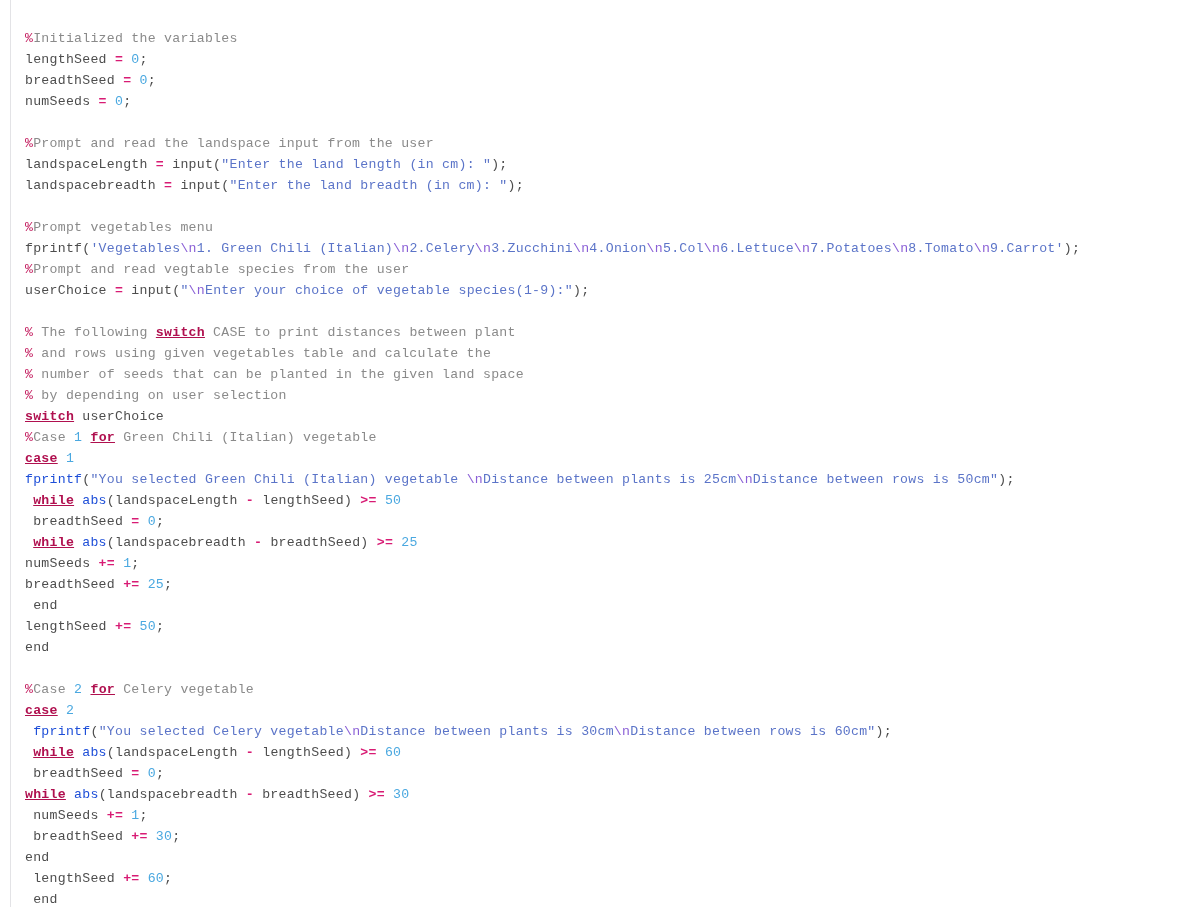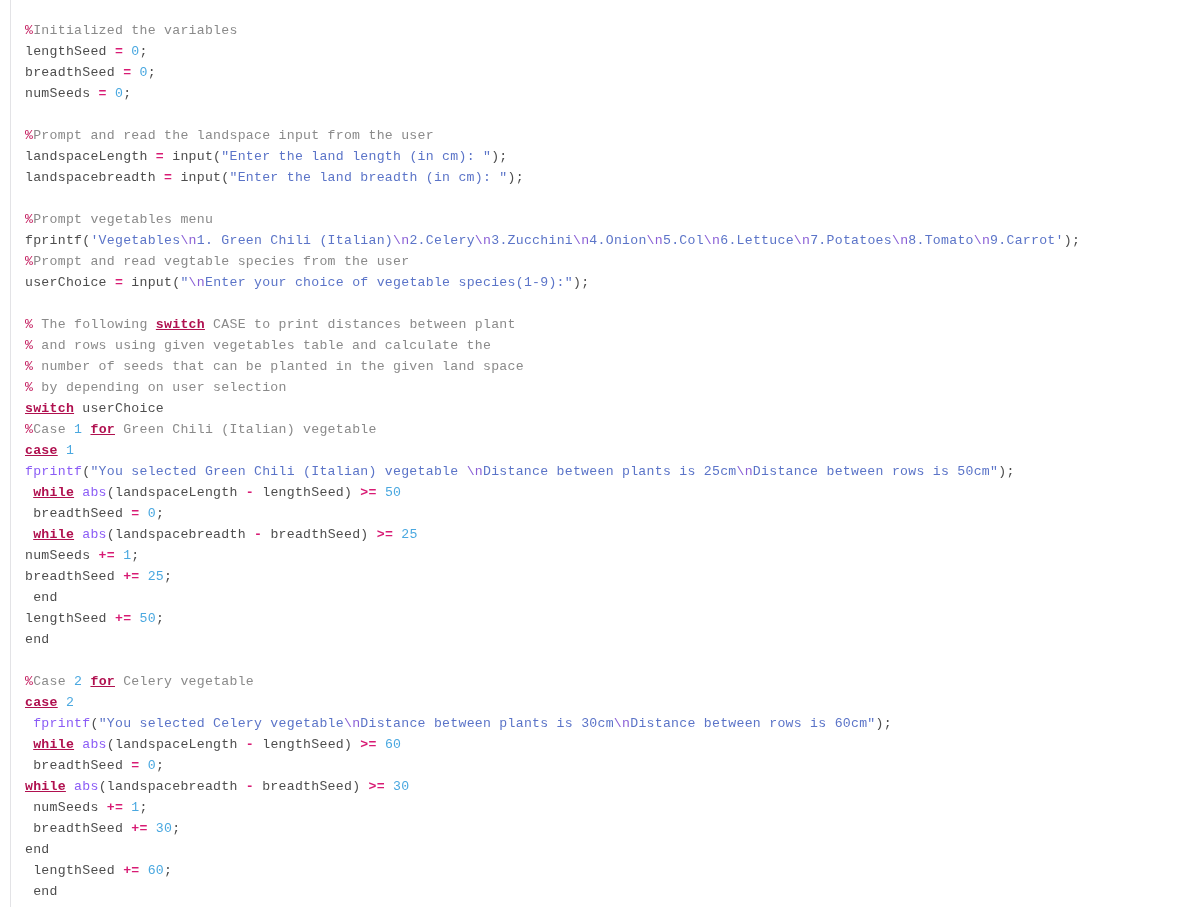--- a/index.html
+++ b/index.html
@@ -13,21 +13,21 @@
     height: 907px;
     overflow: hidden;
     font-family: "Liberation Mono", "DejaVu Sans Mono", monospace;
   }
 
   #code-listing {
     position: relative;
     box-sizing: border-box;
     width: 1197px;
     height: 907px;
-    padding: 20px 0 0 0;
+    padding: 28px 0 0 0;
     background: #ffffff;
   }
 
   
   #code-listing::before {
     content: "";
     position: absolute;
     left: 10px;
     top: 0;
     bottom: 0;
@@ -55,20 +55,20 @@
 
   
   .tok-plain    { color: #4d4d4d; }          
   .tok-comment  { color: #8a8a8a; }          
   .tok-pct      { color: #c2185b; }          
   .tok-keyword  { color: #b0104f; font-weight: bold; text-decoration: underline; }  
   .tok-number   { color: #4aa8e0; }          
   .tok-operator { color: #d81b74; font-weight: bold; }  
   .tok-string   { color: #5b74c8; }          
   .tok-escape   { color: #8a5fd6; }          
-  .tok-func     { color: #8b5cf6; }          
+  .tok-func     { color: #1d4ed8; }          
 </style>
 </head>
 <body>
 
 <div id="code-listing">
   <div class="code-body"><div class="line"><span class="tok-pct">%</span><span class="tok-comment">Initialized the variables</span></div><div class="line"><span class="tok-plain">lengthSeed </span><span class="tok-operator">=</span><span class="tok-plain"> </span><span class="tok-number">0</span><span class="tok-plain">;</span></div><div class="line"><span class="tok-plain">breadthSeed </span><span class="tok-operator">=</span><span class="tok-plain"> </span><span class="tok-number">0</span><span class="tok-plain">;</span></div><div class="line"><span class="tok-plain">numSeeds </span><span class="tok-operator">=</span><span class="tok-plain"> </span><span class="tok-number">0</span><span class="tok-plain">;</span></div><div class="line blank">&nbsp;</div><div class="line"><span class="tok-pct">%</span><span class="tok-comment">Prompt and read the landspace input from the user</span></div><div class="line"><span class="tok-plain">landspaceLength </span><span class="tok-operator">=</span><span class="tok-plain"> input(</span><span class="tok-string">"Enter the land length (in cm): "</span><span class="tok-plain">);</span></div><div class="line"><span class="tok-plain">landspacebreadth </span><span class="tok-operator">=</span><span class="tok-plain"> input(</span><span class="tok-string">"Enter the land breadth (in cm): "</span><span class="tok-plain">);</span></div><div class="line blank">&nbsp;</div><div class="line"><span class="tok-pct">%</span><span class="tok-comment">Prompt vegetables menu</span></div><div class="line"><span class="tok-plain">fprintf(</span><span class="tok-string">'Vegetables</span><span class="tok-escape">\n</span><span class="tok-string">1. Green Chili (Italian)</span><span class="tok-escape">\n</span><span class="tok-string">2.Celery</span><span class="tok-escape">\n</span><span class="tok-string">3.Zucchini</span><span class="tok-escape">\n</span><span class="tok-string">4.Onion</span><span class="tok-escape">\n</span><span class="tok-string">5.Col</span><span class="tok-escape">\n</span><span class="tok-string">6.Lettuce</span><span class="tok-escape">\n</span><span class="tok-string">7.Potatoes</span><span class="tok-escape">\n</span><span class="tok-string">8.Tomato</span><span class="tok-escape">\n</span><span class="tok-string">9.Carrot'</span><span class="tok-plain">);</span></div><div class="line"><span class="tok-pct">%</span><span class="tok-comment">Prompt and read vegtable species from the user</span></div><div class="line"><span class="tok-plain">userChoice </span><span class="tok-operator">=</span><span class="tok-plain"> input(</span><span class="tok-string">"</span><span class="tok-escape">\n</span><span class="tok-string">Enter your choice of vegetable species(1-9):"</span><span class="tok-plain">);</span></div><div class="line blank">&nbsp;</div><div class="line"><span class="tok-pct">%</span><span class="tok-comment"> The following </span><span class="tok-keyword">switch</span><span class="tok-comment"> CASE to print distances between plant</span></div><div class="line"><span class="tok-pct">%</span><span class="tok-comment"> and rows using given vegetables table and calculate the</span></div><div class="line"><span class="tok-pct">%</span><span class="tok-comment"> number of seeds that can be planted in the given land space</span></div><div class="line"><span class="tok-pct">%</span><span class="tok-comment"> by depending on user selection</span></div><div class="line"><span class="tok-keyword">switch</span><span class="tok-plain"> userChoice</span></div><div class="line"><span class="tok-pct">%</span><span class="tok-comment">Case </span><span class="tok-number">1</span><span class="tok-comment"> </span><span class="tok-keyword">for</span><span class="tok-comment"> Green Chili (Italian) vegetable</span></div><div class="line"><span class="tok-keyword">case</span><span class="tok-plain"> </span><span class="tok-number">1</span></div><div class="line"><span class="tok-func">fprintf</span><span class="tok-plain">(</span><span class="tok-string">"You selected Green Chili (Italian) vegetable </span><span class="tok-escape">\n</span><span class="tok-string">Distance between plants is 25cm</span><span class="tok-escape">\n</span><span class="tok-string">Distance between rows is 50cm"</span><span class="tok-plain">);</span></div><div class="line"><span class="tok-plain"> </span><span class="tok-keyword">while</span><span class="tok-plain"> </span><span class="tok-func">abs</span><span class="tok-plain">(landspaceLength </span><span class="tok-operator">-</span><span class="tok-plain"> lengthSeed) </span><span class="tok-operator">&gt;=</span><span class="tok-plain"> </span><span class="tok-number">50</span></div><div class="line"><span class="tok-plain"> breadthSeed </span><span class="tok-operator">=</span><span class="tok-plain"> </span><span class="tok-number">0</span><span class="tok-plain">;</span></div><div class="line"><span class="tok-plain"> </span><span class="tok-keyword">while</span><span class="tok-plain"> </span><span class="tok-func">abs</span><span class="tok-plain">(landspacebreadth </span><span class="tok-operator">-</span><span class="tok-plain"> breadthSeed) </span><span class="tok-operator">&gt;=</span><span class="tok-plain"> </span><span class="tok-number">25</span></div><div class="line"><span class="tok-plain">numSeeds </span><span class="tok-operator">+=</span><span class="tok-plain"> </span><span class="tok-number">1</span><span class="tok-plain">;</span></div><div class="line"><span class="tok-plain">breadthSeed </span><span class="tok-operator">+=</span><span class="tok-plain"> </span><span class="tok-number">25</span><span class="tok-plain">;</span></div><div class="line"><span class="tok-plain"> end</span></div><div class="line"><span class="tok-plain">lengthSeed </span><span class="tok-operator">+=</span><span class="tok-plain"> </span><span class="tok-number">50</span><span class="tok-plain">;</span></div><div class="line"><span class="tok-plain">end</span></div><div class="line blank">&nbsp;</div><div class="line"><span class="tok-pct">%</span><span class="tok-comment">Case </span><span class="tok-number">2</span><span class="tok-comment"> </span><span class="tok-keyword">for</span><span class="tok-comment"> Celery vegetable</span></div><div class="line"><span class="tok-keyword">case</span><span class="tok-plain"> </span><span class="tok-number">2</span></div><div class="line"><span class="tok-plain"> </span><span class="tok-func">fprintf</span><span class="tok-plain">(</span><span class="tok-string">"You selected Celery vegetable</span><span class="tok-escape">\n</span><span class="tok-string">Distance between plants is 30cm</span><span class="tok-escape">\n</span><span class="tok-string">Distance between rows is 60cm"</span><span class="tok-plain">);</span></div><div class="line"><span class="tok-plain"> </span><span class="tok-keyword">while</span><span class="tok-plain"> </span><span class="tok-func">abs</span><span class="tok-plain">(landspaceLength </span><span class="tok-operator">-</span><span class="tok-plain"> lengthSeed) </span><span class="tok-operator">&gt;=</span><span class="tok-plain"> </span><span class="tok-number">60</span></div><div class="line"><span class="tok-plain"> breadthSeed </span><span class="tok-operator">=</span><span class="tok-plain"> </span><span class="tok-number">0</span><span class="tok-plain">;</span></div><div class="line"><span class="tok-keyword">while</span><span class="tok-plain"> </span><span class="tok-func">abs</span><span class="tok-plain">(landspacebreadth </span><span class="tok-operator">-</span><span class="tok-plain"> breadthSeed) </span><span class="tok-operator">&gt;=</span><span class="tok-plain"> </span><span class="tok-number">30</span></div><div class="line"><span class="tok-plain"> numSeeds </span><span class="tok-operator">+=</span><span class="tok-plain"> </span><span class="tok-number">1</span><span class="tok-plain">;</span></div><div class="line"><span class="tok-plain"> breadthSeed </span><span class="tok-operator">+=</span><span class="tok-plain"> </span><span class="tok-number">30</span><span class="tok-plain">;</span></div><div class="line"><span class="tok-plain">end</span></div><div class="line"><span class="tok-plain"> lengthSeed </span><span class="tok-operator">+=</span><span class="tok-plain"> </span><span class="tok-number">60</span><span class="tok-plain">;</span></div><div class="line"><span class="tok-plain"> end</span></div></div>
 </div>
 
 </body></html>

